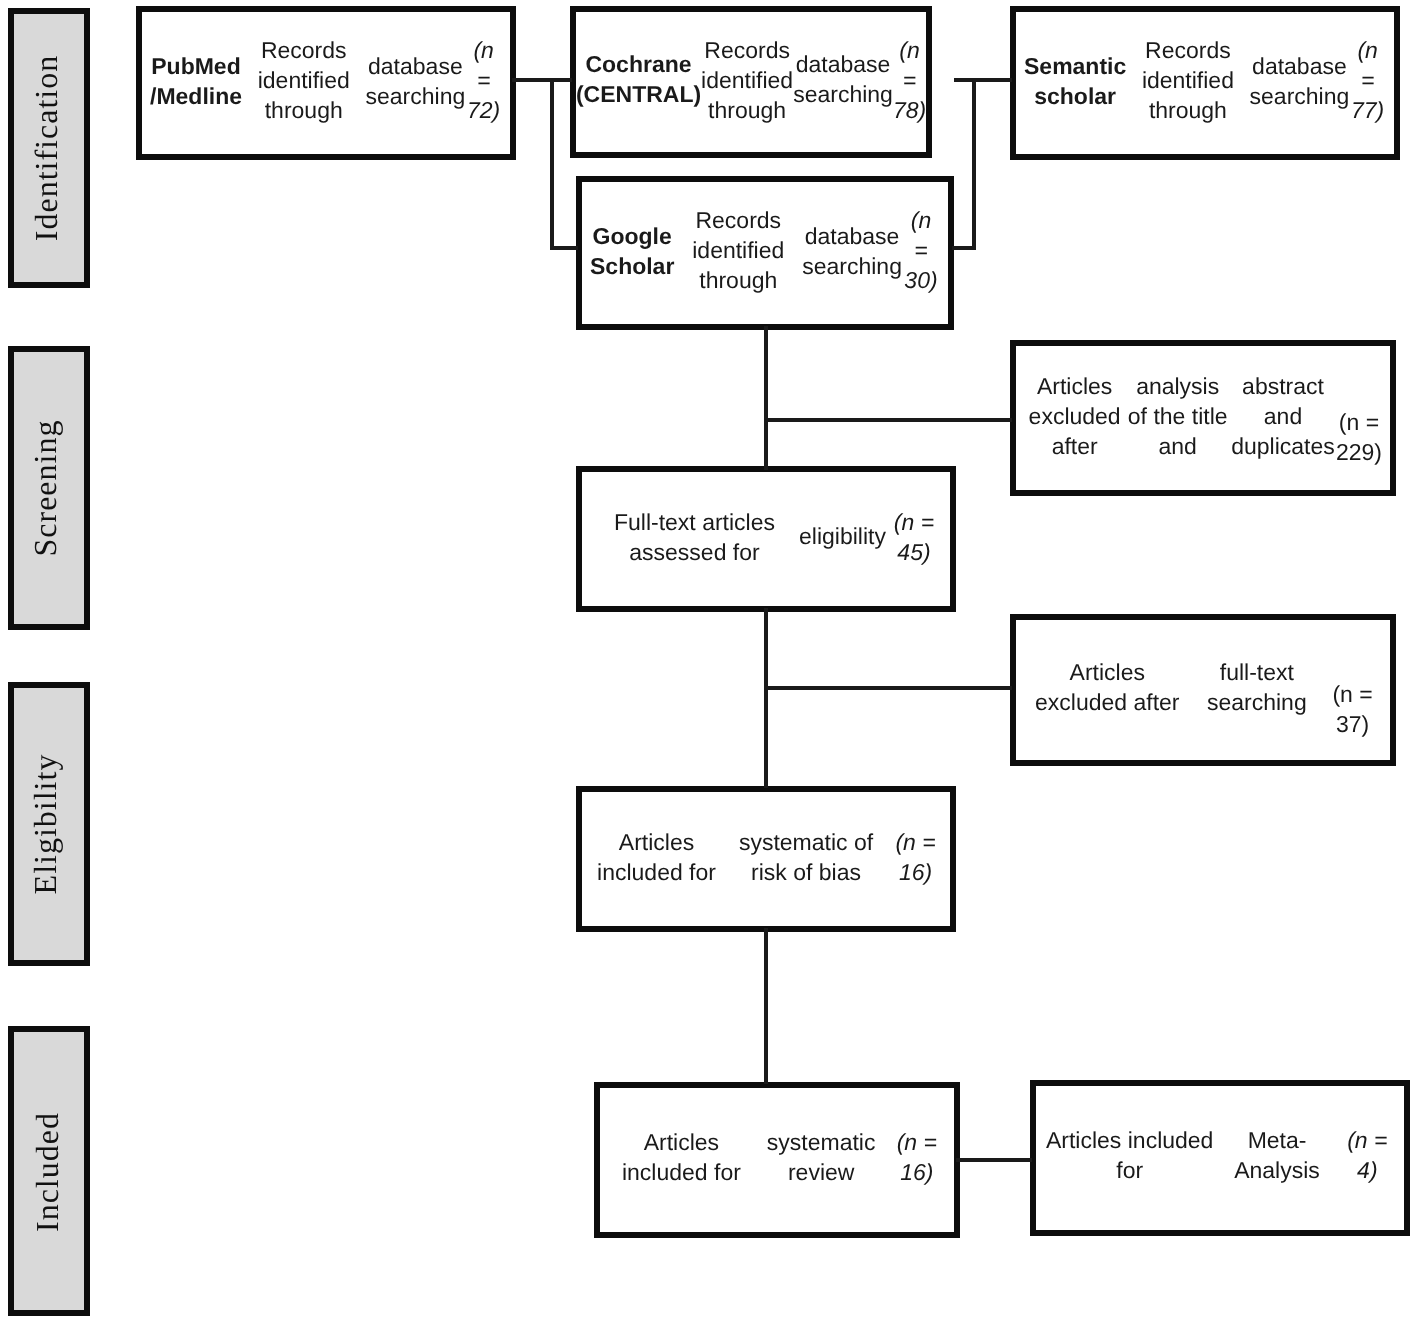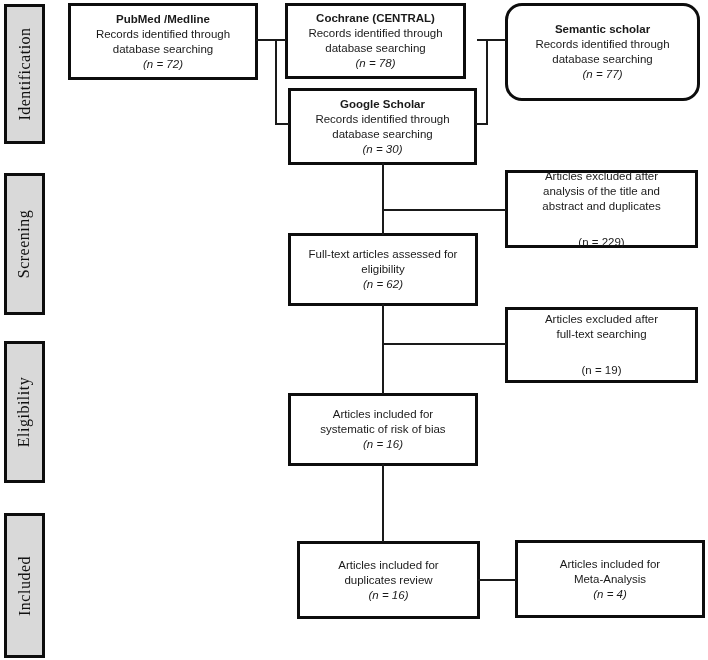--- a/index.html
+++ b/index.html
@@ -25,41 +25,41 @@
     font-family:"Liberation Serif", serif;
     font-size:16px;
     letter-spacing:0.5px;
     color:#111;
   }
   .node{
     position:absolute;
     background:#ffffff;
     border:3px solid #0d0d0d;
     box-sizing:border-box;
-    display:flex;flex-direction:column;
+    display:flex;
     align-items:center;justify-content:center;
     text-align:center;
     font-size:11.5px;
     line-height:15px;
     padding:2px 4px;
   }
   .node .title{font-weight:bold;}
   .node .count{font-style:italic;}
   .node .count.upright{font-style:normal;margin-top:21px;}
   .line{position:absolute;background:#1a1a1a;}
 
   
   #stage-identification{top:4px;height:140px;}
   #stage-screening{top:173px;height:142px;}
   #stage-eligibility{top:341px;height:142px;}
   #stage-included{top:513px;height:145px;}
 
   #box-pubmed{left:68px;top:3px;width:190px;height:77px;}
   #box-cochrane{left:285px;top:3px;width:181px;height:76px;}
-  #box-semantic{left:505px;top:3px;width:195px;height:98px;border-radius:17px;}
+  #box-semantic{left:505px;top:3px;width:195px;height:77px;}
   #box-google{left:288px;top:88px;width:189px;height:77px;}
   #box-excluded-title{left:505px;top:170px;width:193px;height:78px;}
   #box-fulltext{left:288px;top:233px;width:190px;height:73px;}
   #box-excluded-fulltext{left:505px;top:307px;width:193px;height:76px;}
   #box-risk-of-bias{left:288px;top:393px;width:190px;height:73px;}
   #box-systematic-review{left:297px;top:541px;width:183px;height:78px;}
   #box-meta-analysis{left:515px;top:540px;width:190px;height:78px;}
 
   
   #c-left-h1{left:256px;top:39px;width:30px;height:2px;}
@@ -124,38 +124,38 @@
   <div class="node" id="box-excluded-title">
     <span>Articles excluded after</span>
     <span>analysis of the title and</span>
     <span>abstract and duplicates</span>
     <span class="count upright">(n = 229)</span>
   </div>
 
   <div class="node" id="box-fulltext">
     <span>Full-text articles assessed for</span>
     <span>eligibility</span>
-    <span class="count">(n = 62)</span>
+    <span class="count">(n = 45)</span>
   </div>
 
   <div class="node" id="box-excluded-fulltext">
     <span>Articles excluded after</span>
     <span>full-text searching</span>
-    <span class="count upright">(n = 19)</span>
+    <span class="count upright">(n = 37)</span>
   </div>
 
   <div class="node" id="box-risk-of-bias">
     <span>Articles included for</span>
     <span>systematic of risk of bias</span>
     <span class="count">(n = 16)</span>
   </div>
 
   <div class="node" id="box-systematic-review">
     <span>Articles included for</span>
-    <span>duplicates review</span>
+    <span>systematic review</span>
     <span class="count">(n = 16)</span>
   </div>
 
   <div class="node" id="box-meta-analysis">
     <span>Articles included for</span>
     <span>Meta-Analysis</span>
     <span class="count">(n = 4)</span>
   </div>
 
   <div class="line" id="c-left-h1"></div>

